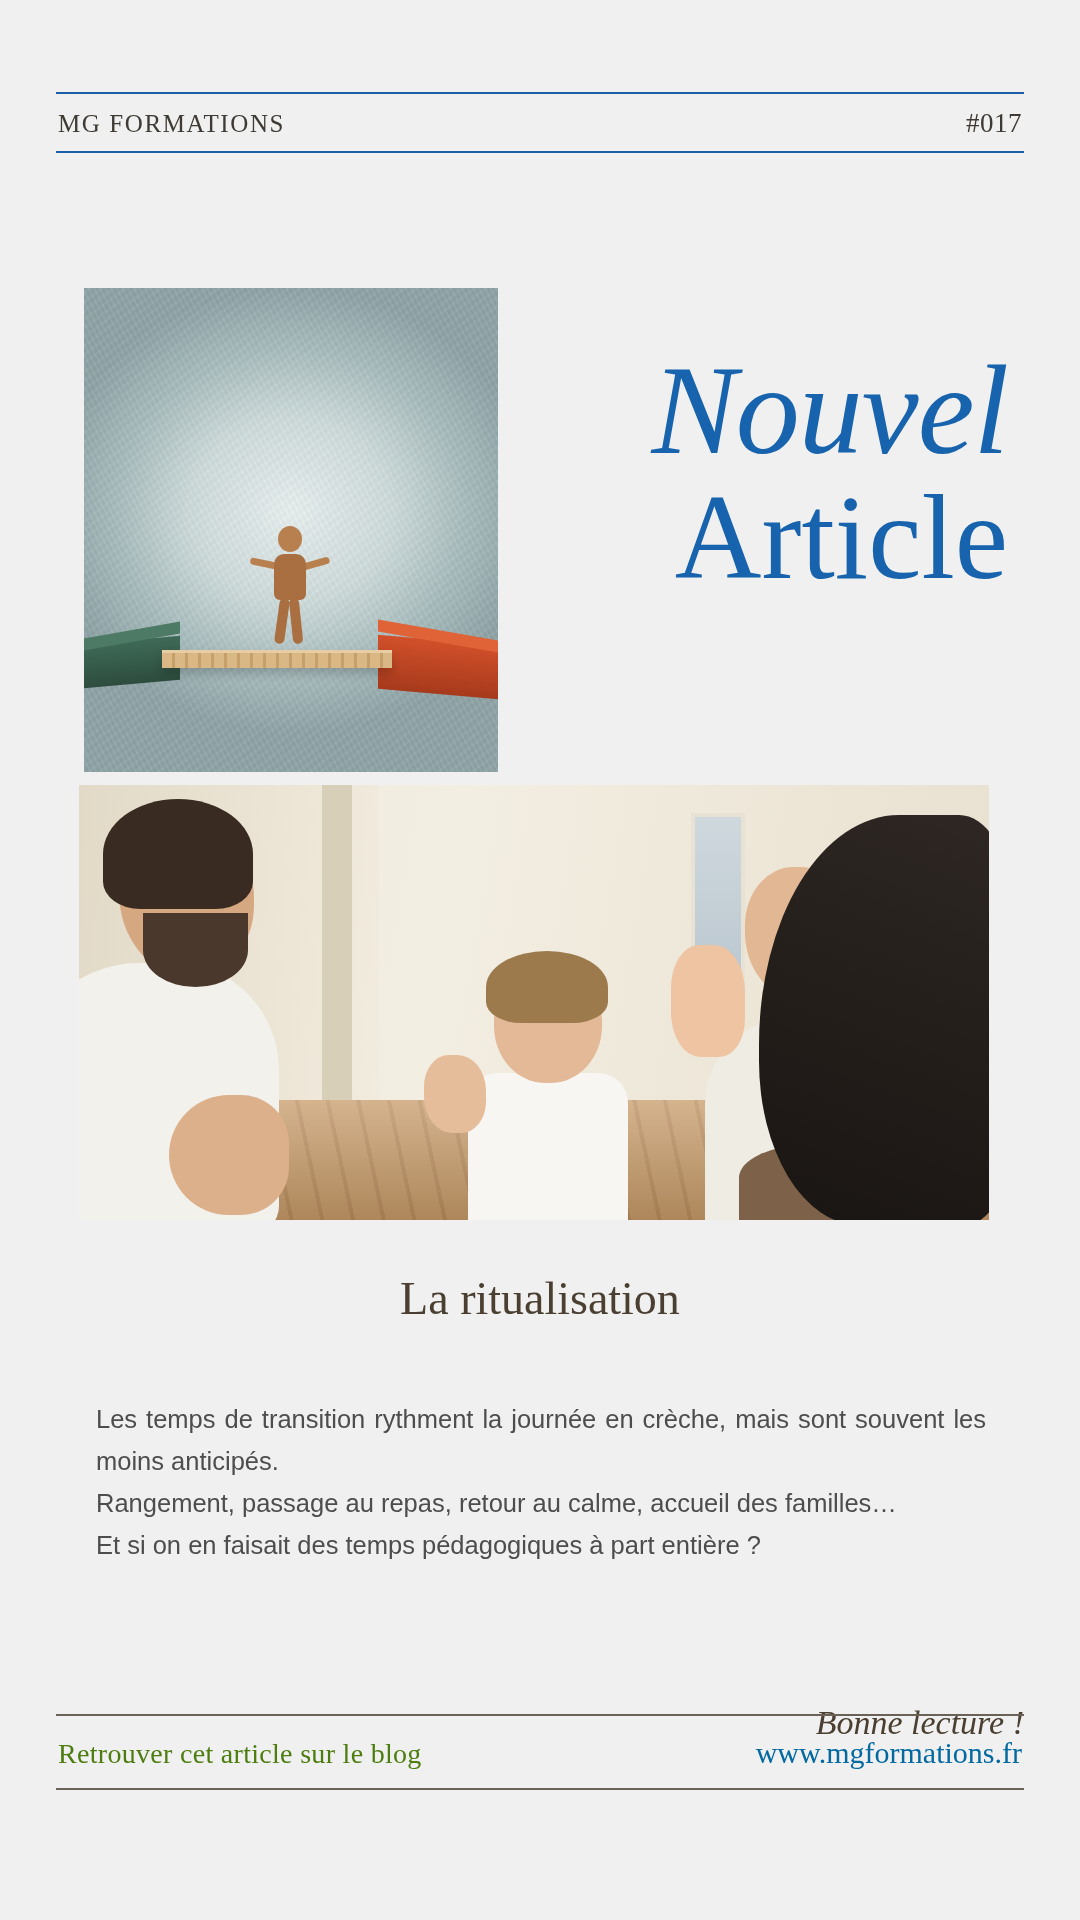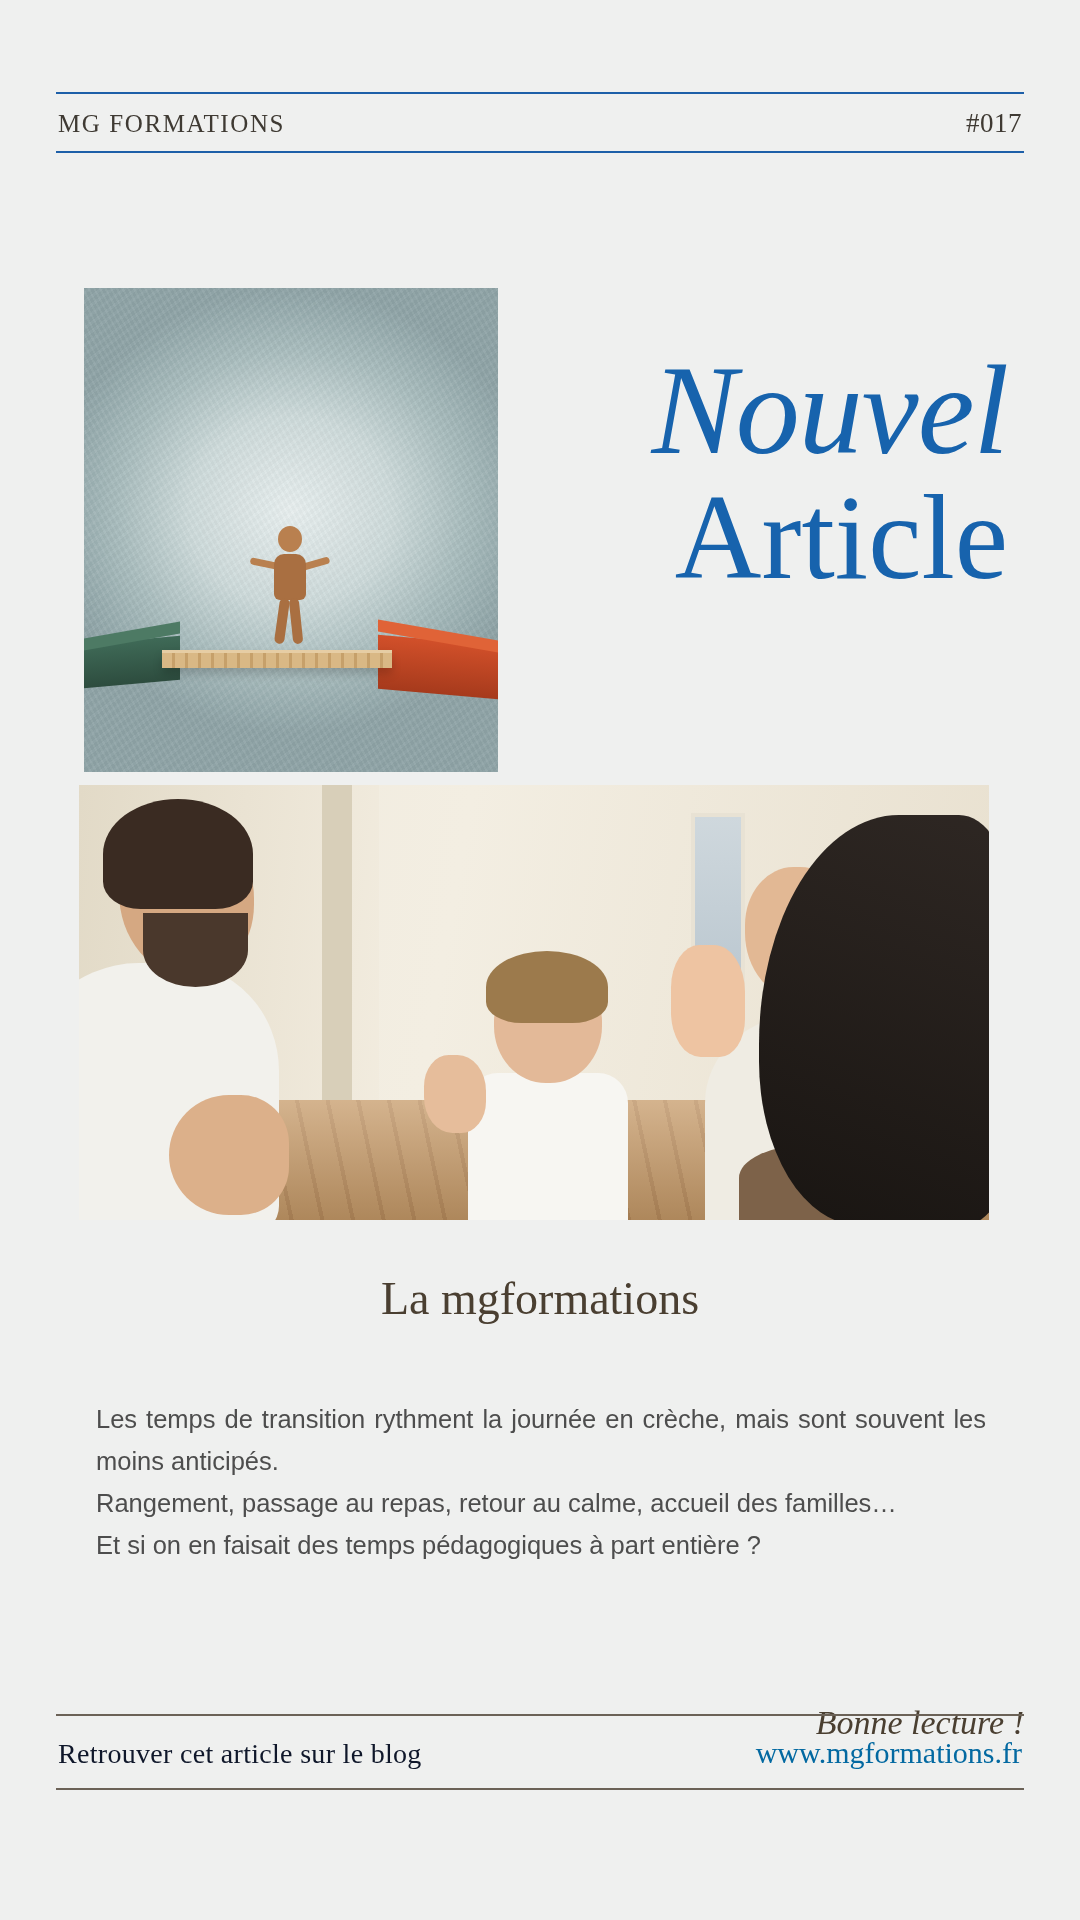--- a/index.html
+++ b/index.html
@@ -317,21 +317,21 @@
   }
   .footer-row {
     display: flex;
     align-items: baseline;
     justify-content: space-between;
     padding: 20px 2px 18px 2px;
   }
   .footer-left {
     font-family: "Liberation Serif", serif;
     font-size: 28px;
-    color: #0f172a;
+    color: #4d7c0f;
     letter-spacing: 0.3px;
   }
   .footer-right {
     font-family: "Liberation Serif", serif;
     font-size: 30px;
     color: #0369a1;
   }
 </style>
 </head>
 <body>
@@ -392,21 +392,21 @@
 
     <div class="ph-woman">
       <div class="ph-woman-body"></div>
       <div class="ph-woman-skirt"></div>
       <div class="ph-woman-face"></div>
       <div class="ph-woman-hair"></div>
       <div class="ph-woman-hand"></div>
     </div>
   </div>
 
-  <div class="article-title">La mgformations</div>
+  <div class="article-title">La ritualisation</div>
 
   <div class="body-copy">
     <p>Les temps de transition rythment la journée en crèche, mais sont souvent les moins anticipés.</p>
     <p>Rangement, passage au repas, retour au calme, accueil des familles…</p>
     <p class="last">Et si on en faisait des temps pédagogiques à part entière ?</p>
   </div>
 
   <div class="signoff">Bonne lecture !</div>
 
   <div class="footer">

